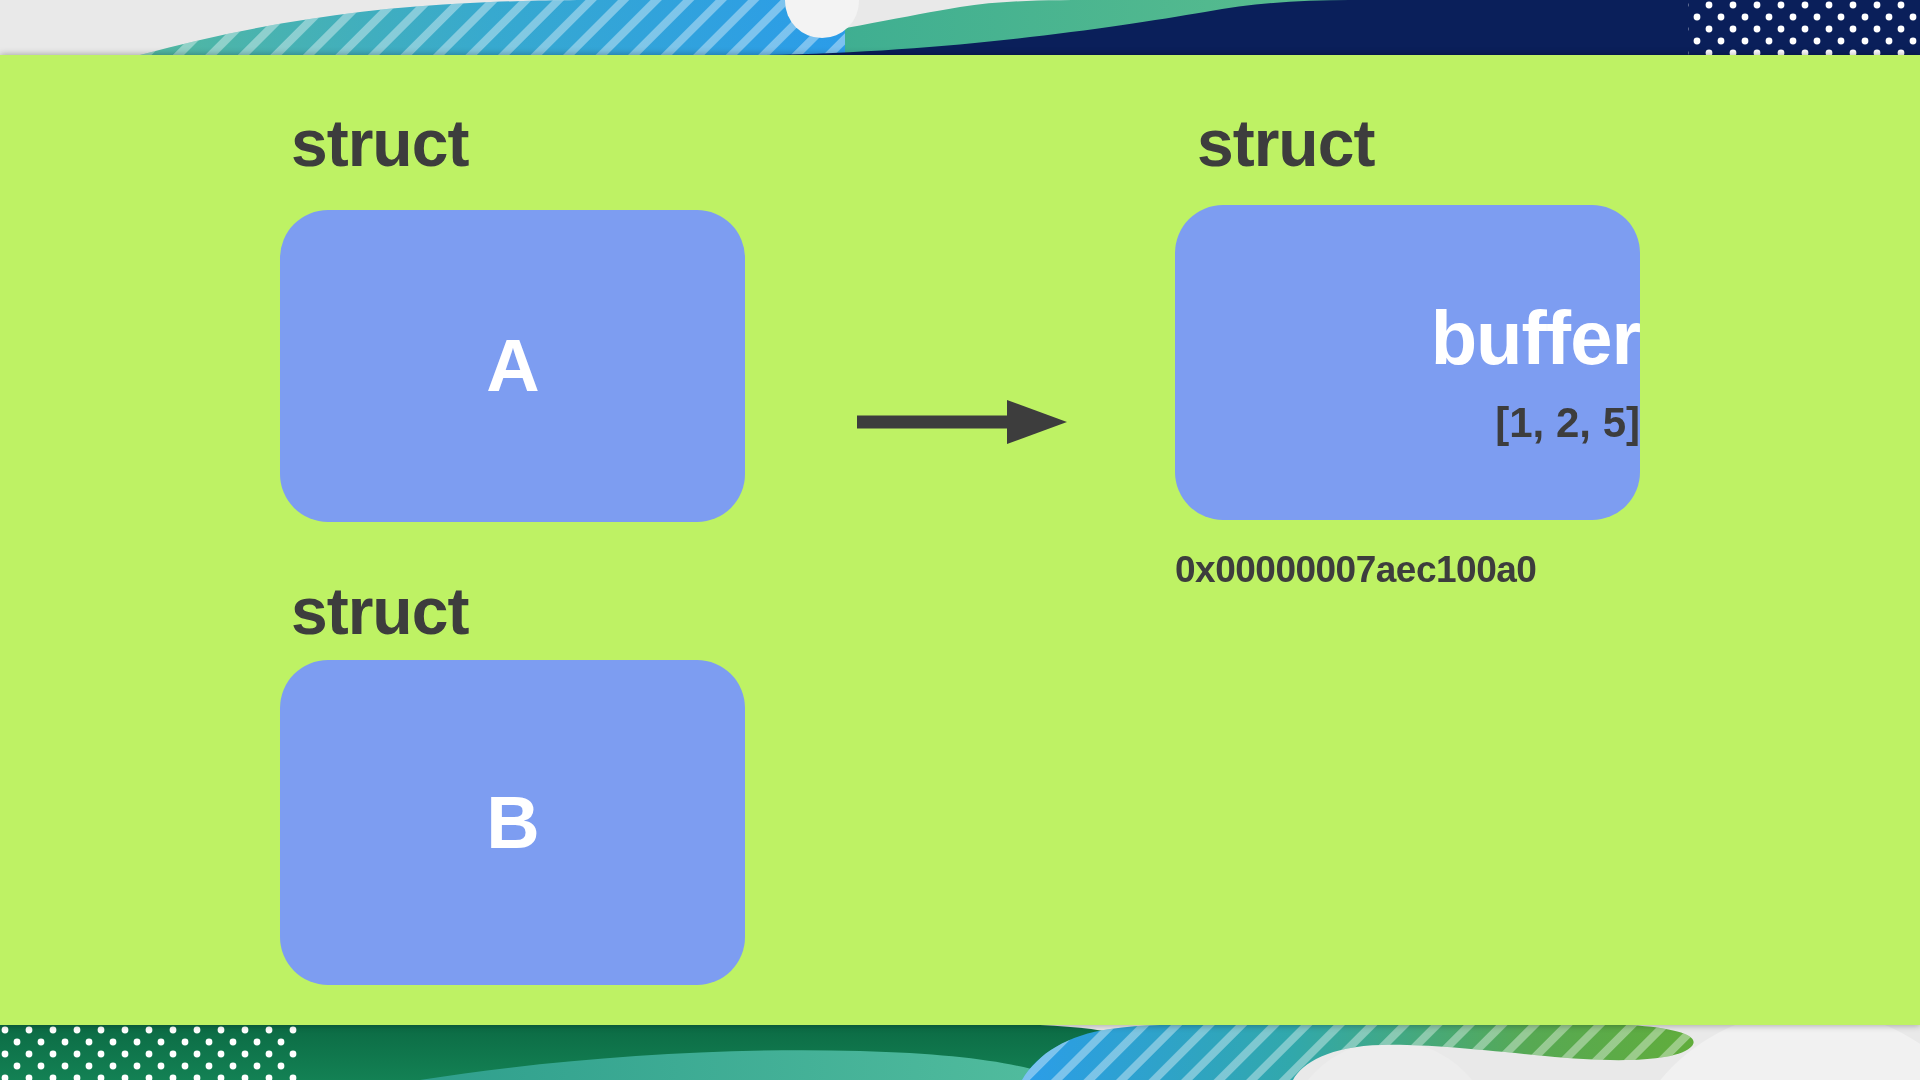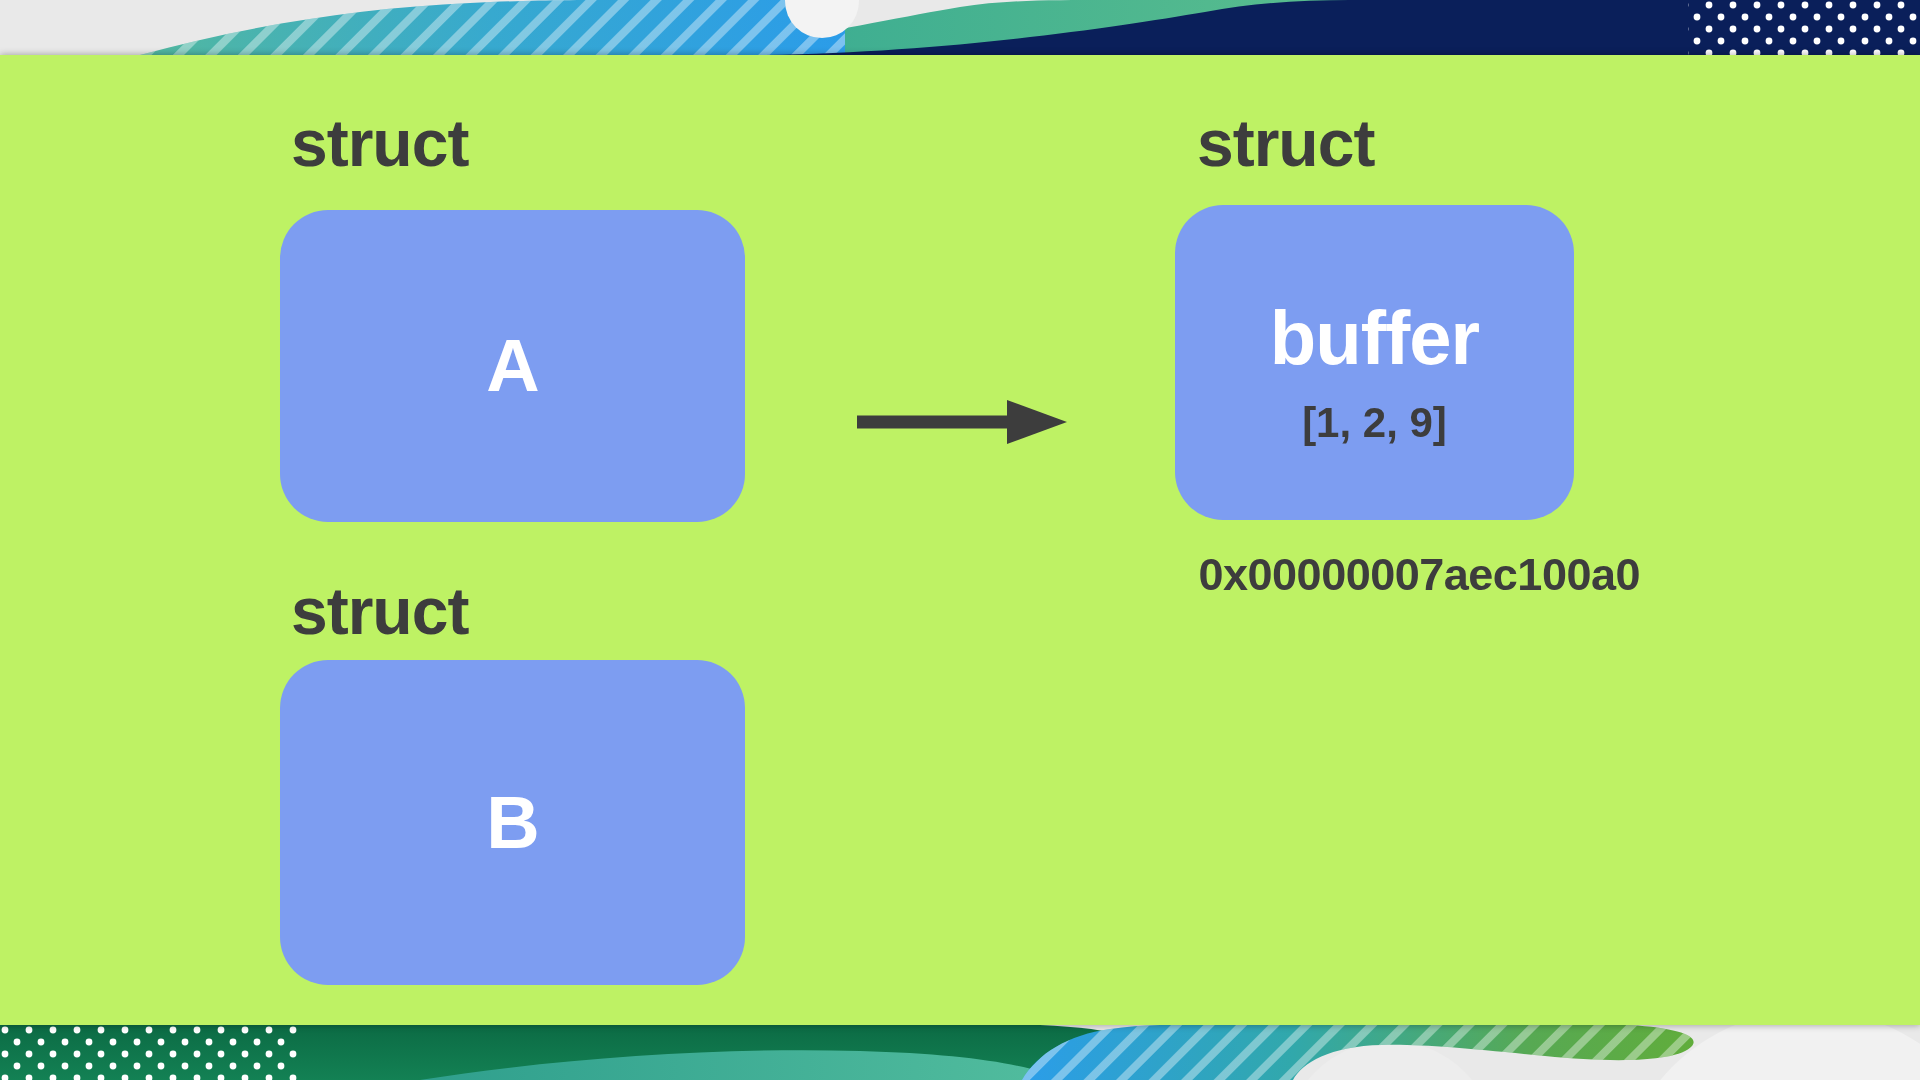--- a/index.html
+++ b/index.html
@@ -12,26 +12,26 @@
         z-index:2;box-shadow:0 0 7px rgba(0,0,0,0.35);}
   .type-label{position:absolute;font-size:66px;font-weight:bold;color:#3d3d3d;
               letter-spacing:-1px;line-height:1;}
   .label-struct-a{left:291px;top:55px;}
   .label-struct-b{left:291px;top:523px;}
   .label-class{left:1197px;top:55px;}
   .value-box{position:absolute;background:#7d9df1;border-radius:48px;
              display:flex;flex-direction:column;align-items:center;justify-content:center;}
   .box-a{left:280px;top:155px;width:465px;height:312px;}
   .box-b{left:280px;top:605px;width:465px;height:325px;}
-  .box-class{left:1175px;top:150px;width:399px;height:315px;padding-top:18px;box-sizing:border-box;}
+  .box-class{left:1175px;top:150px;width:465px;height:315px;padding-top:18px;box-sizing:border-box;align-items:flex-end;}
   .box-name{color:#ffffff;font-weight:bold;font-size:74px;line-height:1;letter-spacing:-1px;}
   .class-name{font-size:76px;}
   .box-contents{color:#3d3d3d;font-weight:bold;font-size:42px;line-height:1;margin-top:26px;}
-  .address{position:absolute;left:1175px;top:495px;width:465px;text-align:right;
-           color:#3d3d3d;font-weight:bold;font-size:45px;letter-spacing:-0.5px;line-height:1.1;}
+  .address{position:absolute;left:1175px;top:495px;width:465px;text-align:left;
+           color:#3d3d3d;font-weight:bold;font-size:37px;letter-spacing:-0.5px;line-height:1.1;}
   .arrow-wrap{position:absolute;left:857px;top:337px;width:210px;height:60px;}
 </style>
 </head>
 <body>
 
 <div class="stage">
 
   <svg class="band band-top" viewBox="0 0 1920 55" preserveAspectRatio="none">
     <defs>
       <pattern id="tb-dots" width="24" height="24" patternUnits="userSpaceOnUse">
@@ -73,21 +73,21 @@
     </div>
 
     <svg class="arrow-wrap" viewBox="0 0 210 60" preserveAspectRatio="none">
       <rect x="0" y="23.5" width="152" height="13" fill="#3d3d3d"></rect>
       <polygon points="150,8 210,30 150,52" fill="#3d3d3d"></polygon>
     </svg>
 
     <div class="type-label label-class">struct</div>
     <div class="value-box box-class">
       <div class="box-name class-name">buffer</div>
-      <div class="box-contents">[1, 2, 9]</div>
+      <div class="box-contents">[1, 2, 5]</div>
     </div>
     <div class="address">0x00000007aec100a0</div>
 
   </div>
 
   <svg class="band band-bottom" viewBox="0 0 1920 55" preserveAspectRatio="none">
     <defs>
       <pattern id="bb-dots" width="24" height="24" patternUnits="userSpaceOnUse">
         <circle cx="5" cy="5" r="3.4" fill="#ffffff"></circle>
         <circle cx="17" cy="17" r="3.4" fill="#ffffff"></circle>

